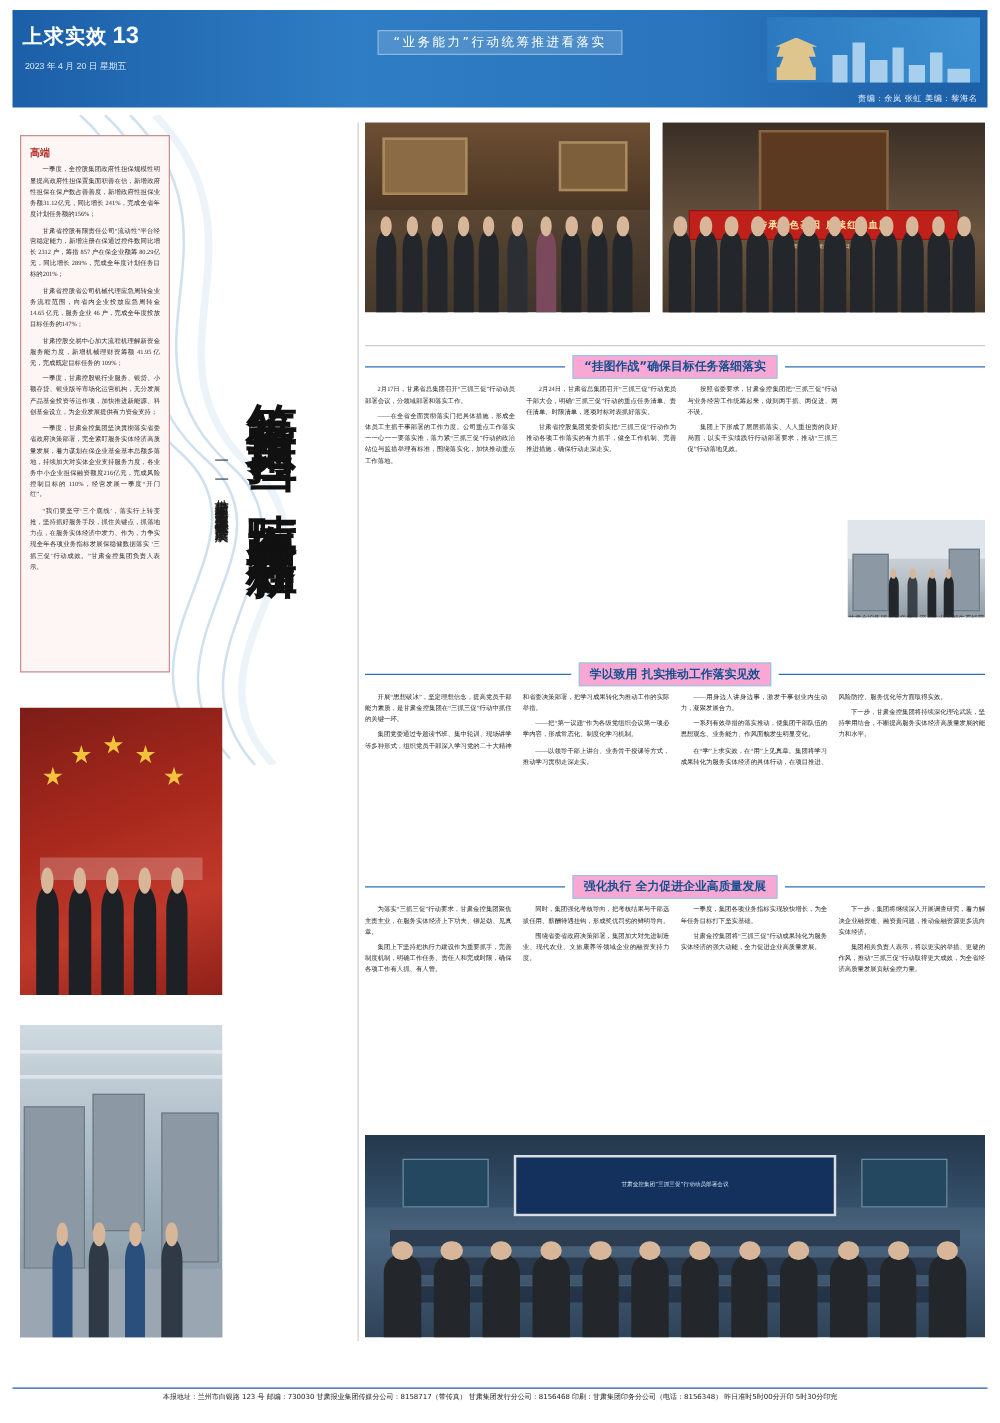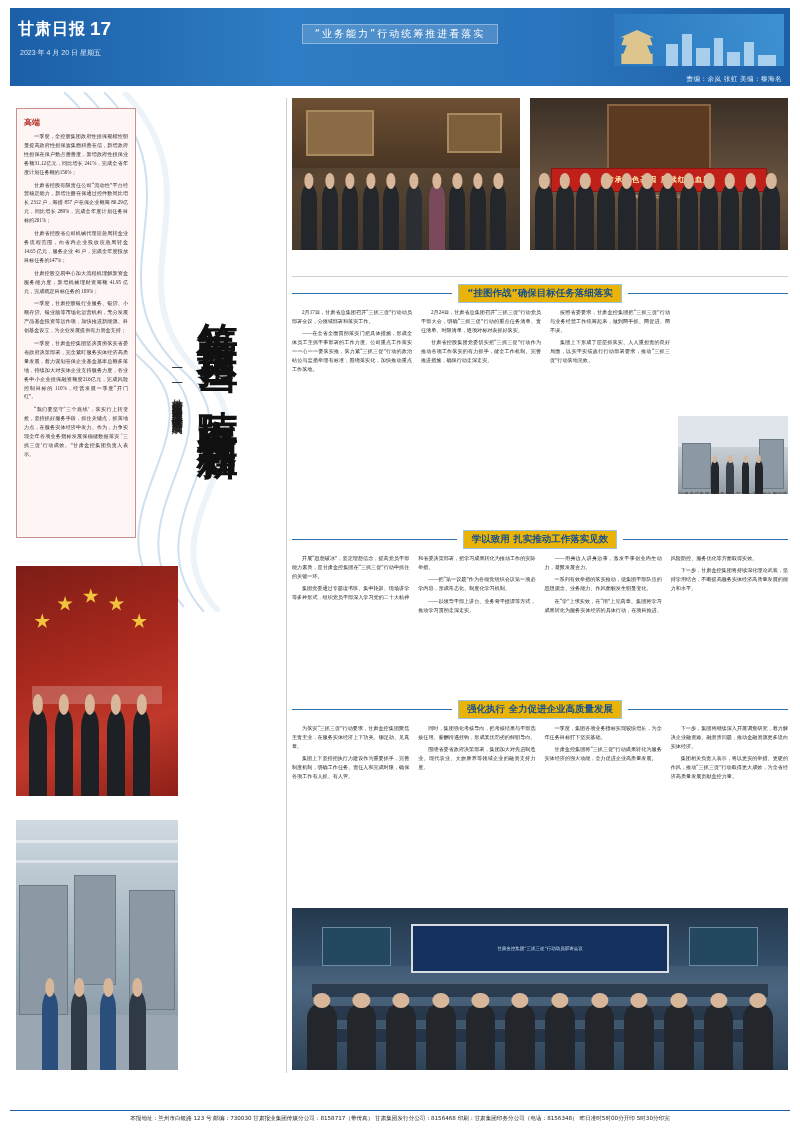--- a/index.html
+++ b/index.html
@@ -166,21 +166,21 @@
     position:absolute; background:#8c99a4; border:1px solid #6d7b86;
   }
   .ceil-beam { position:absolute; left:0; right:0; height:3px; background:rgba(255,255,255,.45); }
 
   
   .sec-title {
     display:flex; align-items:center; gap:6px; margin-bottom: 5px;
   }
   .sec-title .bar { flex:1; height:1px; background:#2f6fb0; }
   .sec-title .txt {
-    background:#eab308; border:1px solid #9cc3e4; color:#14508f;
+    background:#f9a8d4; border:1px solid #9cc3e4; color:#14508f;
     font-size: 9.5px; font-weight:bold; padding: 2px 8px; white-space: nowrap;
     font-family:"DejaVu Sans", sans-serif;
   }
   .cols { column-gap: 9px; font-size: 5.1px; line-height: 1.75; color:#252525; text-align: justify; }
   .cols p { margin: 0 0 3.5px 0; text-indent: 10px; }
   .block { position:absolute; }
 
   .footer {
     position:absolute; left: 10px; right: 10px; bottom: 6px; height: 22px;
     border-top: 1.5px solid #1b5fa8; padding-top: 3px;
@@ -190,22 +190,22 @@
   .vrule { position:absolute; width:1px; background:#cfcfcf; }
   .hrule { position:absolute; height:1px; background:#cfcfcf; }
 </style>
 </head>
 <body>
 
 <div class="page">
 
   <div class="masthead">
     <div class="mh-logo">
-      <span class="name">甘肃日报</span>
-      <span class="num">17</span>
+      <span class="name">上求实效</span>
+      <span class="num">13</span>
     </div>
     <div class="mh-date">2023 年 4 月 20 日  星期五</div>
     <div class="mh-center">
       <div class="mh-sub">“业务能力”行动统筹推进看落实</div>
     </div>
     <div class="mh-art">
       <div class="sky"></div>
       <div class="pagoda"></div>
       <div class="bldg" style="left:52px;width:12px;height:22px;"></div>
       <div class="bldg" style="left:68px;width:10px;height:32px;"></div>

